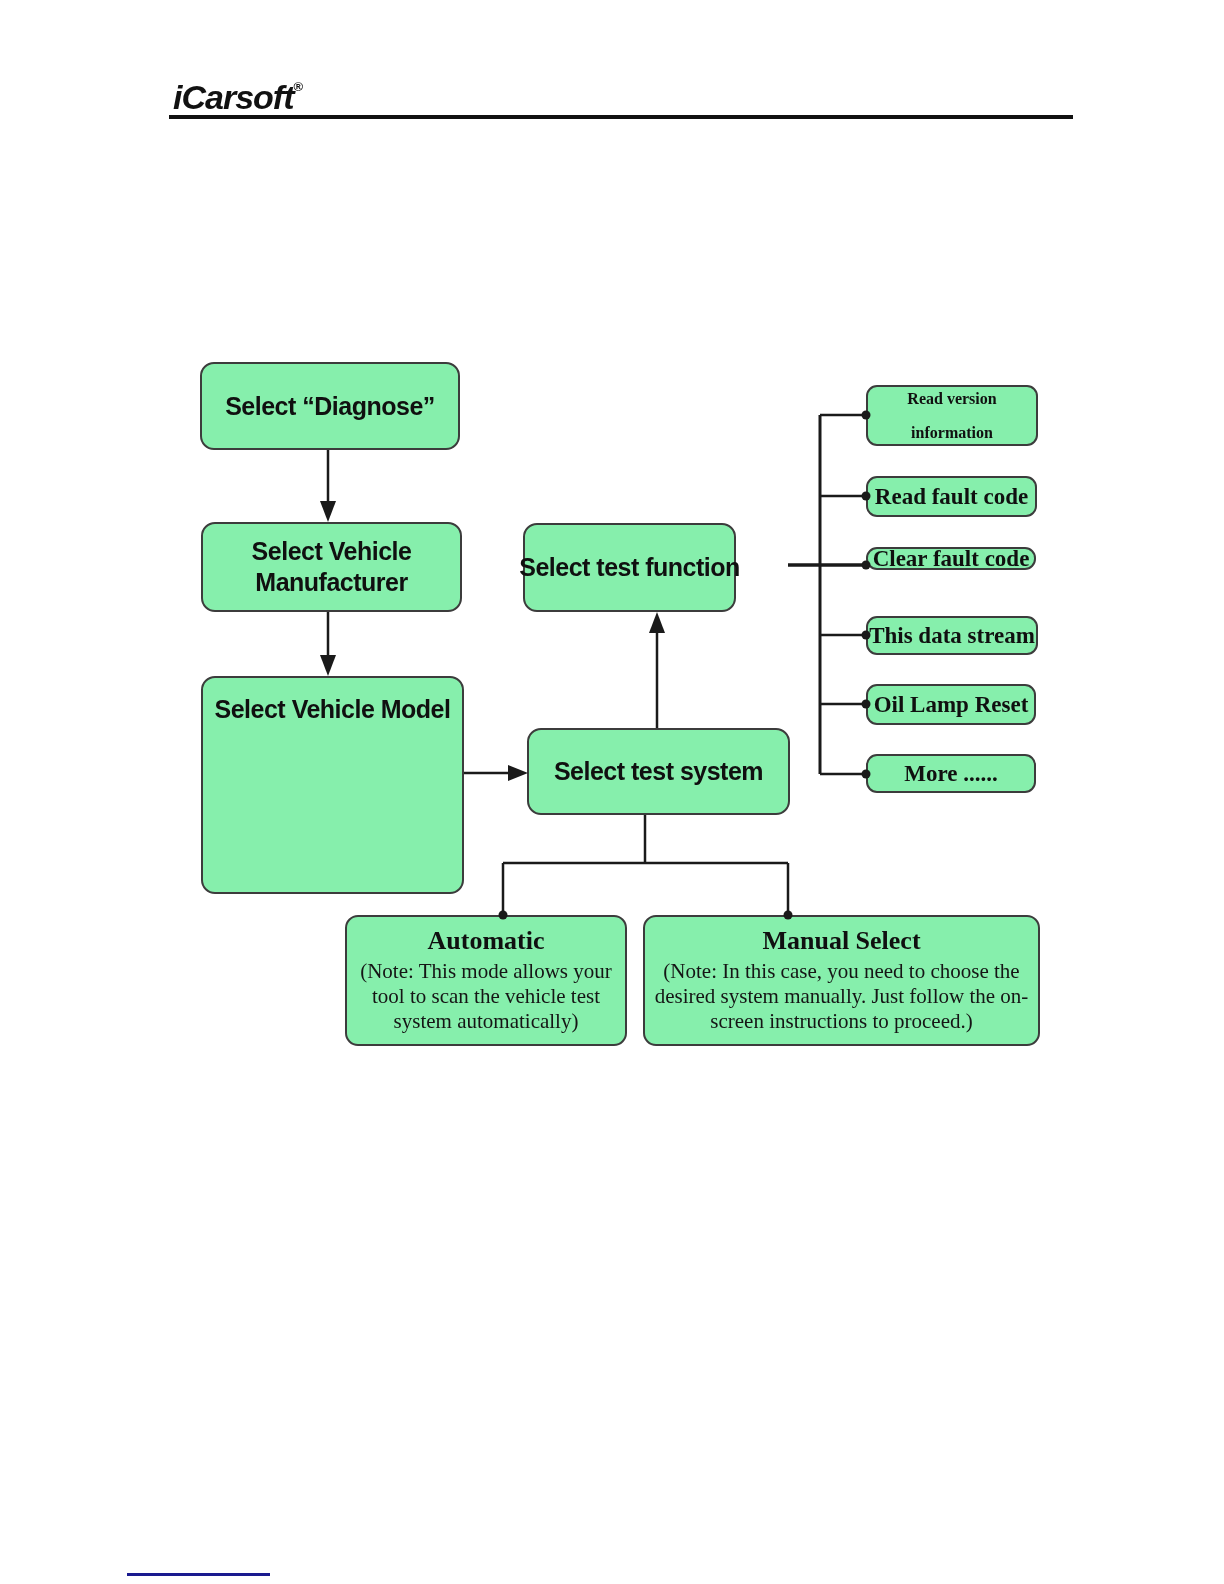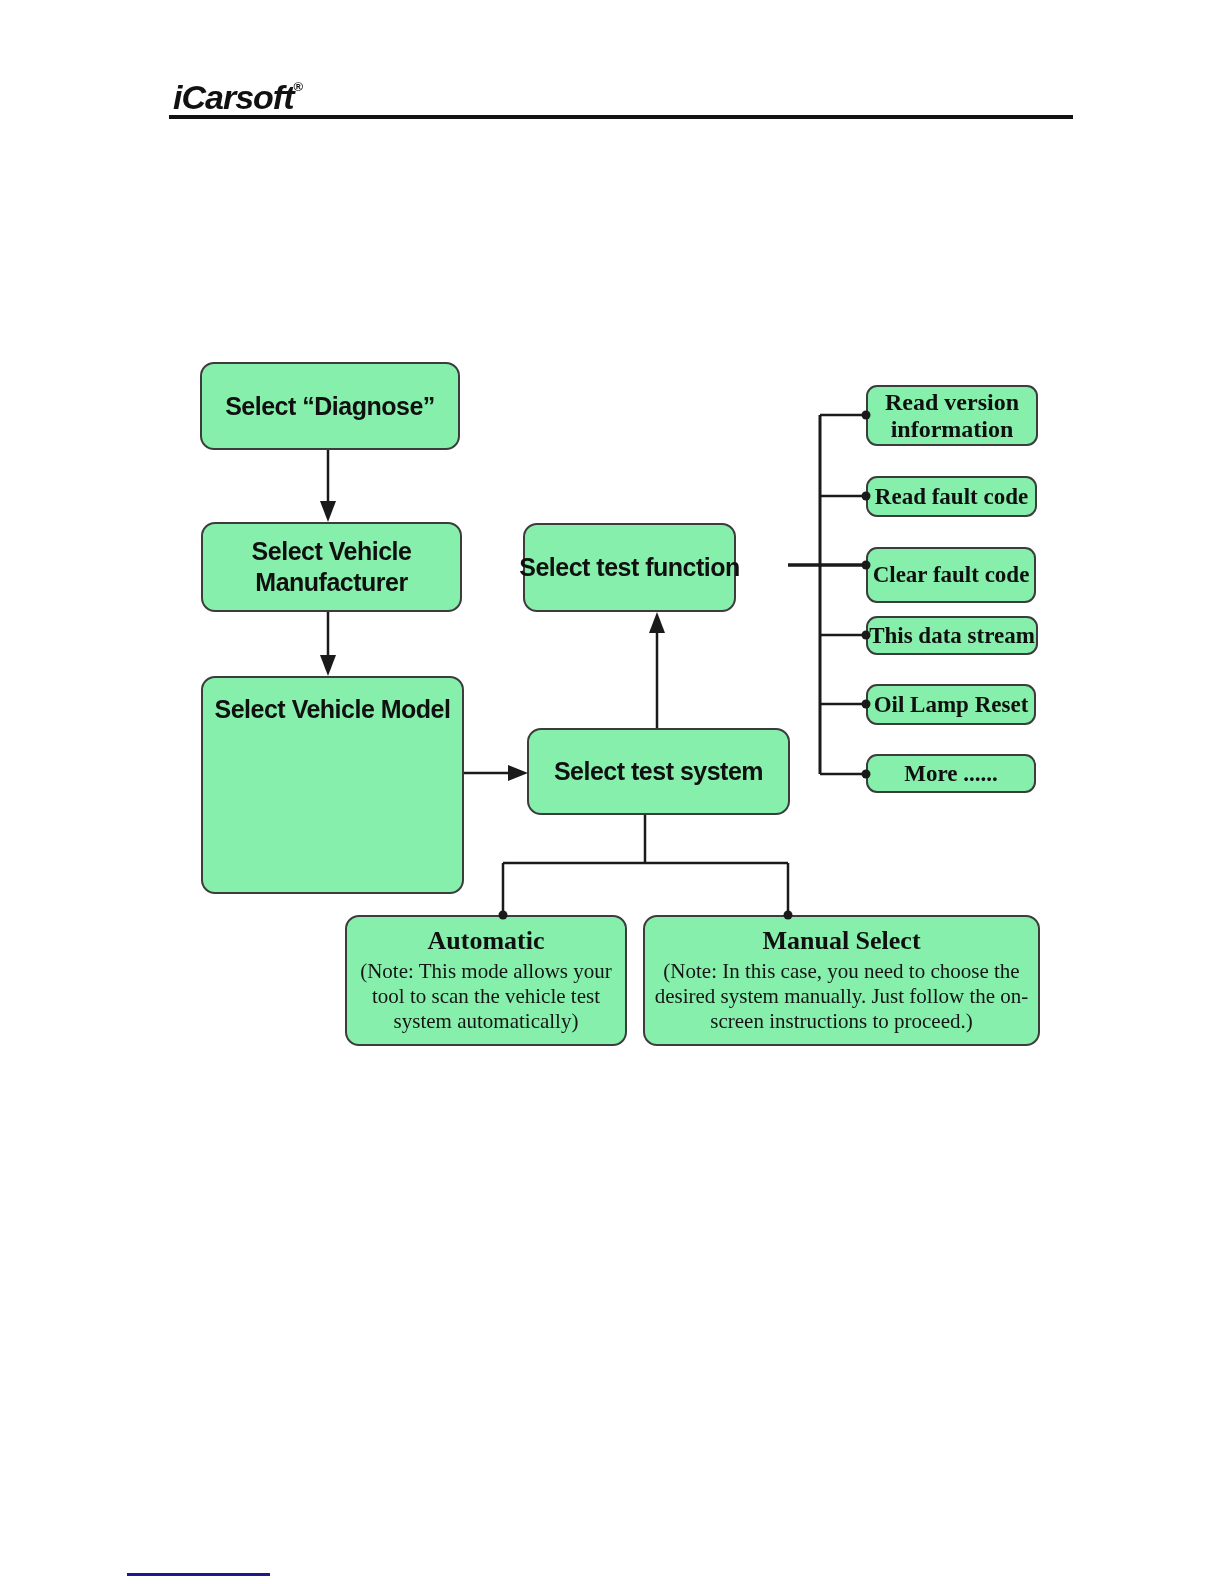--- a/index.html
+++ b/index.html
@@ -23,28 +23,28 @@
     display:flex;flex-direction:column;align-items:center;justify-content:center;
     text-align:center;
   }
   .box.small{border-radius:11px;}
   .sans-title{
     font:bold 25px "Liberation Sans",sans-serif;letter-spacing:-0.5px;
     line-height:31px;white-space:nowrap;
   }
   .sans-title.wrap{white-space:normal;}
   .serif-bold{font:bold 23px "Liberation Serif",serif;line-height:28px;}
-  .serif-bold.two-line{font-size:24px;line-height:27px;}
+  .serif-bold.two-line{font-size:16px;line-height:34px;}
   .big-serif-title{font:bold 26px "Liberation Serif",serif;line-height:32px;}
   .serif-note{
     font:21px/25px "Liberation Serif",serif;color:#151515;
     margin-top:2px;
   }
   .model-box{justify-content:flex-start;padding:16px 6px 8px 6px;}
-  .note-box{padding:8px 8px 10px 8px;}
+  .note-box{padding:8px 8px 10px 8px;border-radius:13px;}
   .footer-link-line{
     position:absolute;left:127px;top:1573px;width:143px;height:3px;background:#1a1a8f;
   }
 </style>
 </head>
 <body>
 
 <div class="logo"><span>iCarsoft</span><sup>®</sup></div>
 <div class="header-rule"></div>
 
@@ -105,21 +105,21 @@
 <div class="box" style="left:527px;top:728px;width:263px;height:87px">
   <span class="sans-title">Select test system</span>
 </div>
 
 <div class="box small" style="left:866px;top:385px;width:172px;height:61px;padding:0 6px">
   <span class="serif-bold two-line">Read version information</span>
 </div>
 <div class="box small" style="left:866px;top:476px;width:171px;height:41px">
   <span class="serif-bold">Read fault code</span>
 </div>
-<div class="box small" style="left:866px;top:547px;width:170px;height:56px">
+<div class="box small" style="left:866px;top:547px;width:170px;height:23px">
   <span class="serif-bold">Clear fault code</span>
 </div>
 <div class="box small" style="left:866px;top:616px;width:172px;height:39px">
   <span class="serif-bold">This data stream</span>
 </div>
 <div class="box small" style="left:866px;top:684px;width:170px;height:41px">
   <span class="serif-bold">Oil Lamp Reset</span>
 </div>
 <div class="box small" style="left:866px;top:754px;width:170px;height:39px">
   <span class="serif-bold">More ......</span>

